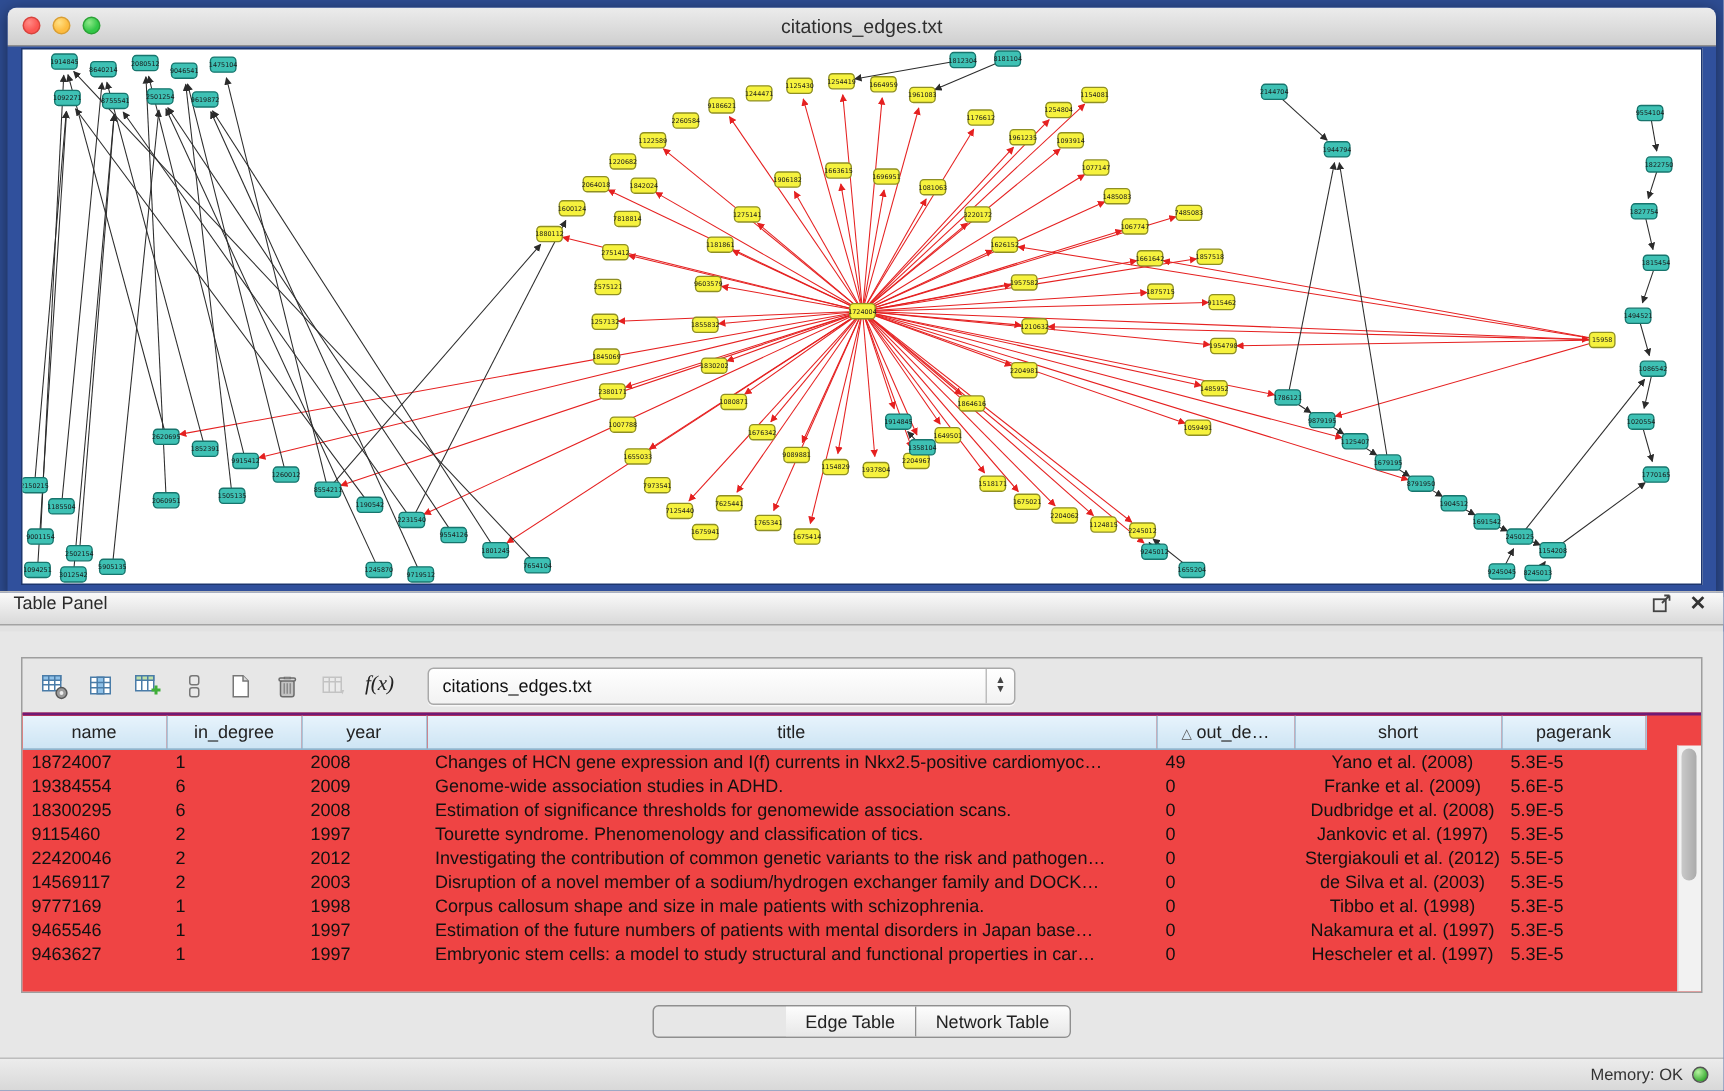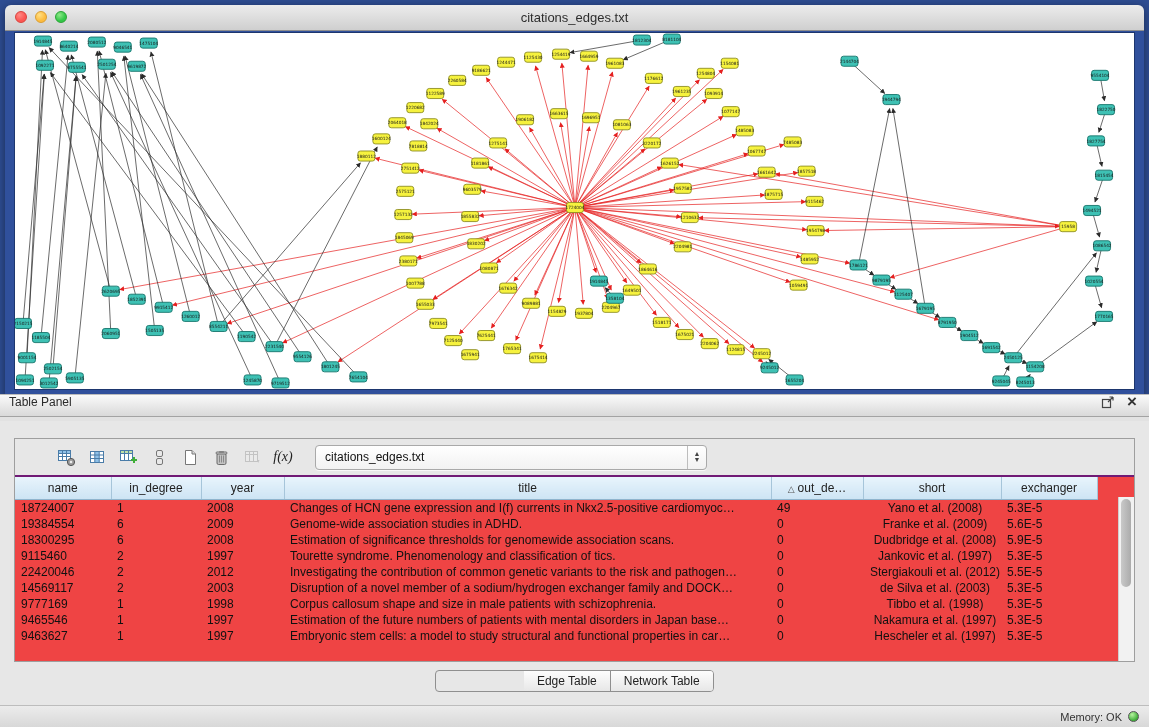--- a/index.html
+++ b/index.html
@@ -27,21 +27,21 @@
   
   .panel-header{position:absolute;left:0;top:394px;width:1149px;height:23px;
      background:linear-gradient(#fafafa,#d9d9d9);border-top:1px solid #bcbcbc;
      border-bottom:1px solid #a3a3a3;box-sizing:border-box;display:flex;align-items:flex-start;}
   .panel-title{font-size:12px;color:#2a2a2a;padding-left:9px;flex:1;}
   .panel-actions{display:flex;align-items:center;gap:12px;padding-right:12px;}
   .close-x{font-size:17px;font-weight:bold;color:#333;line-height:14px;cursor:default;}
 
   .panel-body{position:absolute;left:0;top:421px;width:1149px;height:284px;background:#e7e7e7;}
   .inner{position:absolute;left:14px;right:14px;top:17px;height:224px;
-         border:1px solid #9e9e9e;background:#e7e7e7;box-sizing:border-box;padding-left:30px;}
+         border:1px solid #9e9e9e;background:#e7e7e7;box-sizing:border-box;}
   .toolbar{height:36px;display:flex;align-items:center;padding-left:8px;gap:5px;}
   .tbtn{width:26px;height:24px;display:flex;align-items:center;justify-content:center;border-radius:4px;}
   .fx{font-family:"Liberation Serif",serif;font-style:italic;font-size:14px;color:#222;}
   .dropdown{margin-left:14px;width:390px;height:23px;background:linear-gradient(#ffffff,#f2f2f2);
             border:1px solid #a9a9a9;border-radius:4px;display:flex;align-items:center;
             box-shadow:0 1px 0 rgba(255,255,255,.7);}
   .dropdown .val{flex:1;font-size:12px;color:#111;padding-left:9px;}
   .stepper{width:18px;height:100%;border-left:1px solid #bdbdbd;display:flex;flex-direction:column;
            align-items:center;justify-content:center;font-size:7px;line-height:6px;color:#444;}
 
@@ -846,21 +846,21 @@
               <col style="width:96px">
           </colgroup>
           <thead>
               <tr id="thead-row">
                 <th>name</th>
                 <th>in_degree</th>
                 <th>year</th>
                 <th>title</th>
                 <th><span class="sorttri">△</span>out_de…</th>
                 <th>short</th>
-                <th>exchanger</th>
+                <th>pagerank</th>
               </tr>
             </thead>
           <tbody id="tbody">
               <tr>
                 <td>18724007</td>
                 <td>1</td>
                 <td>2008</td>
                 <td>Changes of HCN gene expression and I(f) currents in Nkx2.5-positive cardiomyoc…</td>
                 <td>49</td>
                 <td class="c-short">Yano et al. (2008)</td>

